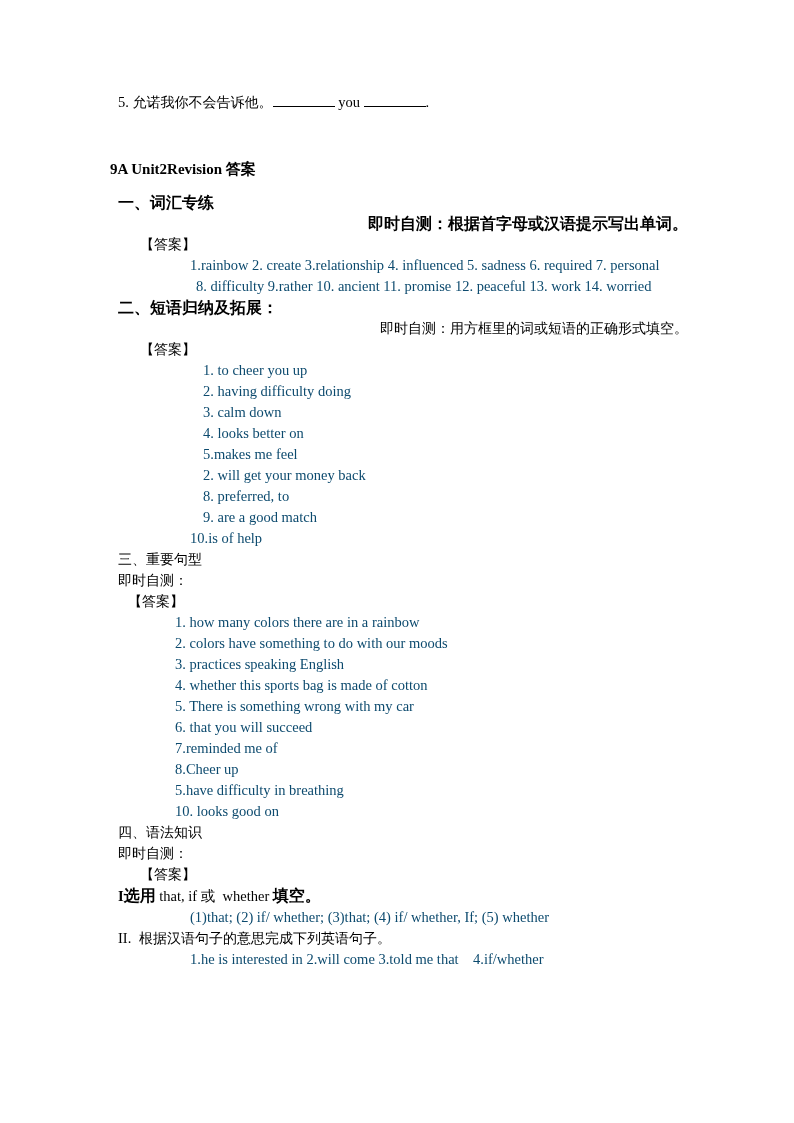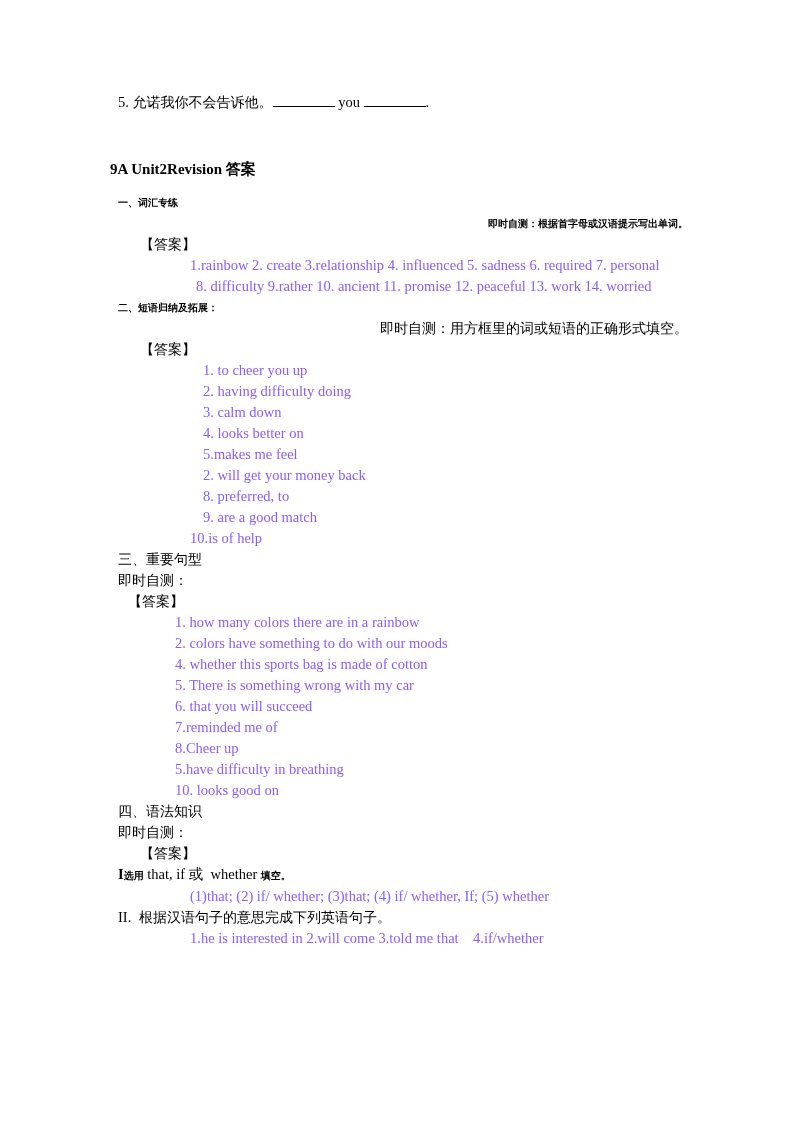--- a/index.html
+++ b/index.html
@@ -35,21 +35,21 @@
     font-size: 14.5px;
     white-space: pre-wrap;
   }
   .cn {
     font-family: "Liberation Sans", "DejaVu Sans", sans-serif;
     font-size: 14px;
   }
   .cn-bold {
     font-family: "Liberation Sans", "DejaVu Sans", sans-serif;
     font-weight: bold;
-    font-size: 10px;
+    font-size: 16px;
   }
   .serif { font-family: "Liberation Serif", "DejaVu Serif", serif; }
 
   .q-line {
     font-size: 14.5px;
     line-height: 21px;
   }
   .q-num { font-family: "Liberation Serif", "DejaVu Serif", serif; }
   .blank {
     display: inline-block;
@@ -83,21 +83,21 @@
   .ans-label {
     margin-left: 22px;
     line-height: 21px;
   }
   .ans-label-0 {
     margin-left: 10px;
     line-height: 21px;
   }
 
   .ans-block {
-    color: #8b5cf6;
+    color: #0c4a6e;
     font-family: "Liberation Serif", "DejaVu Serif", serif;
     font-size: 14.5px;
   }
   .ans-row {
     line-height: 21px;
     white-space: pre;
   }
   .ind-vocab  { margin-left: 72px; }
   .ind-vocab2 { margin-left: 78px; }
   .ind-vocab3 { margin-left: 82px; }
@@ -155,20 +155,21 @@
       </div>
     </div>
 
     <div>
       <div class="line sec-head cn">三、重要句型</div>
       <div class="line sec-head cn">即时自测：</div>
       <div class="line ans-label-0 cn">【答案】</div>
       <div class="ans-block">
         <div class="ans-row ind-sent">1. how many colors there are in a rainbow</div>
         <div class="ans-row ind-sent">2. colors have something to do with our moods</div>
+        <div class="ans-row ind-sent">3. practices speaking English</div>
         <div class="ans-row ind-sent">4. whether this sports bag is made of cotton</div>
         <div class="ans-row ind-sent">5. There is something wrong with my car</div>
         <div class="ans-row ind-sent">6. that you will succeed</div>
         <div class="ans-row ind-sent">7.reminded me of</div>
         <div class="ans-row ind-sent">8.Cheer up</div>
         <div class="ans-row ind-sent">5.have difficulty in breathing</div>
         <div class="ans-row ind-sent">10. looks good on</div>
       </div>
     </div>
 

